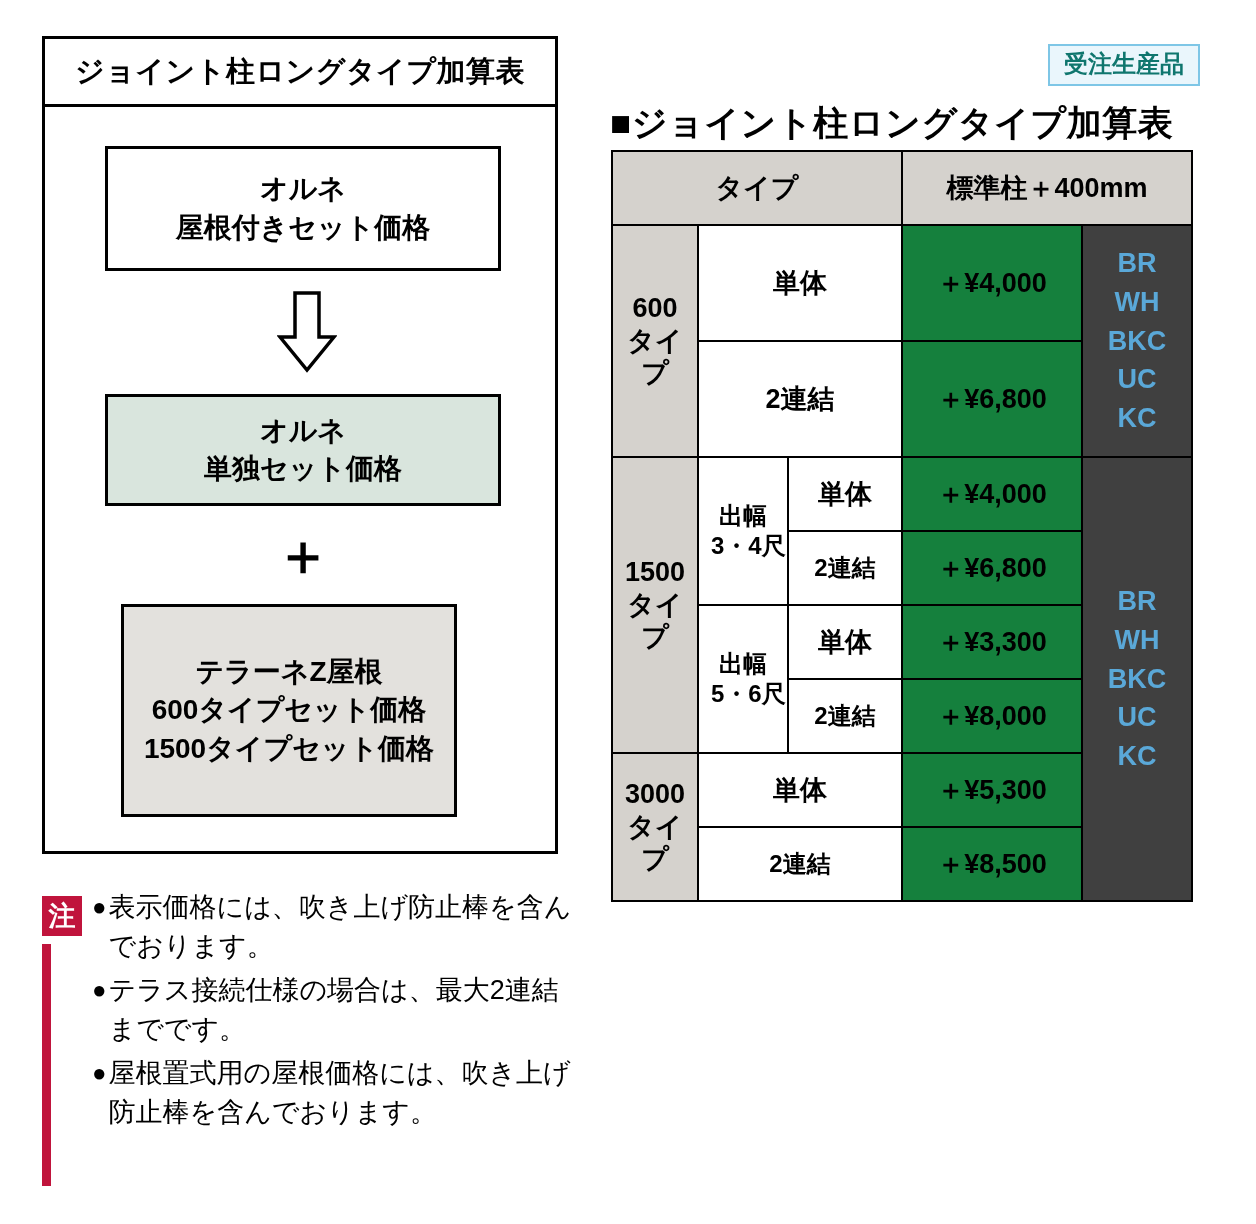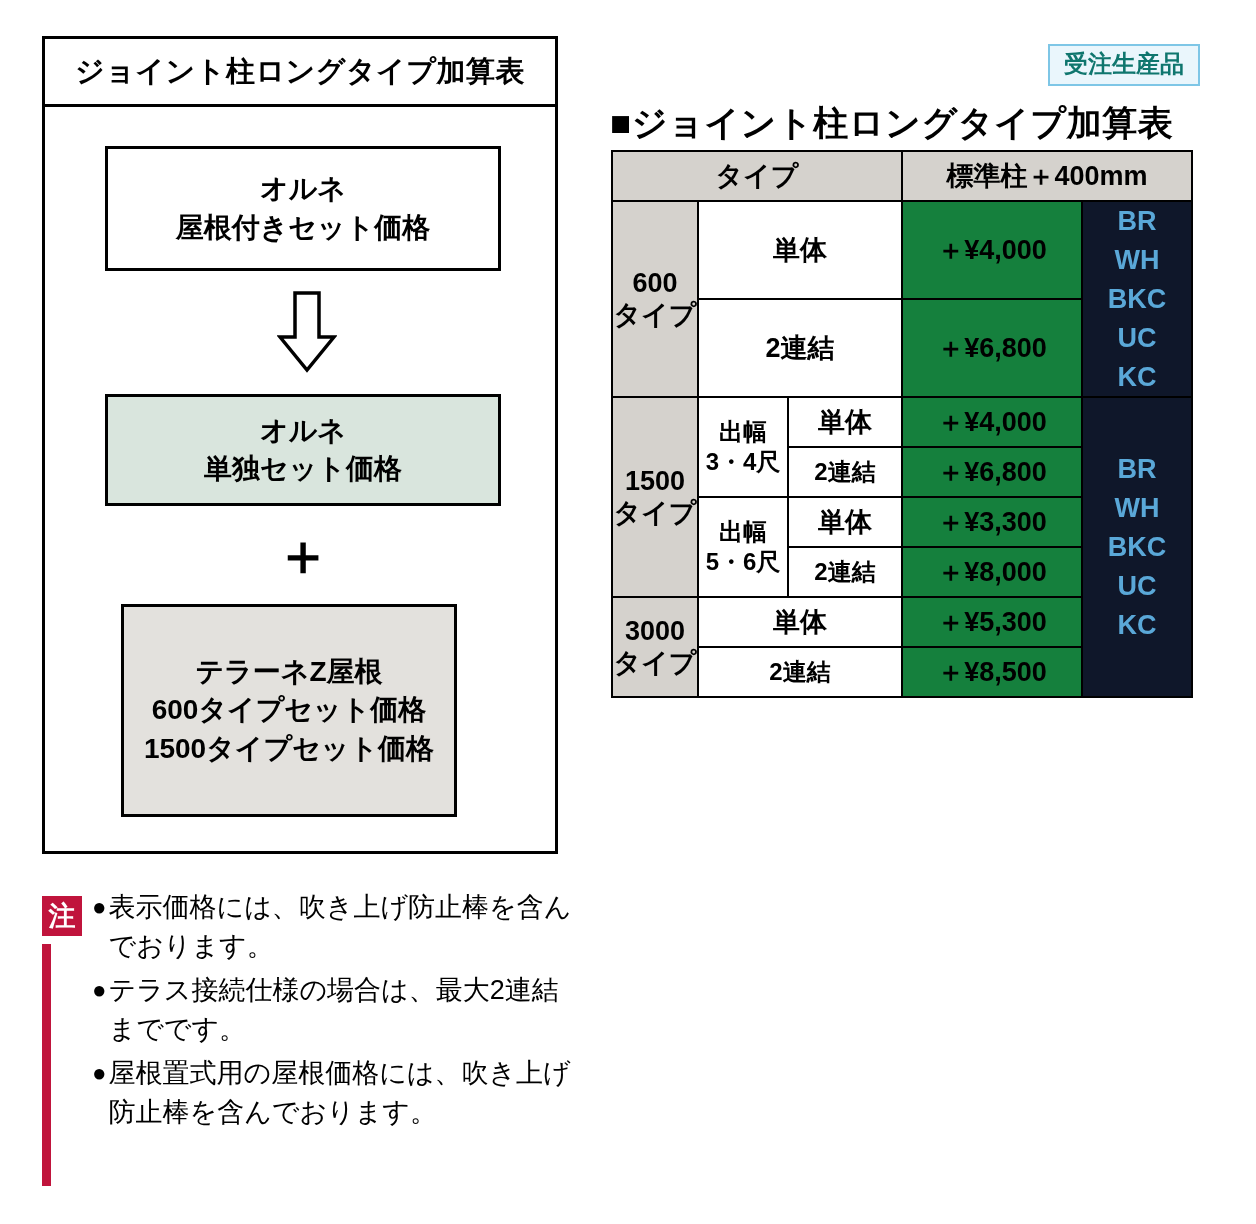--- a/index.html
+++ b/index.html
@@ -183,42 +183,42 @@
     width: 580px;
     border-collapse: collapse;
     table-layout: fixed;
   }
   table.price td {
     border: 2px solid #000000;
     text-align: center;
     vertical-align: middle;
     font-size: 27px;
     font-weight: bold;
-    padding: 0;
+    padding: 12px;
     height: 48px;
   }
   td.hdr {
     background: #d5d2cd;
     font-size: 29px;
   }
   td.typecell {
     background: #d5d2cd;
     font-size: 26px;
     line-height: 1.2;
   }
   td.sub {
     background: #ffffff;
     font-size: 26px;
   }
   td.price-cell {
     background: #15803d;
     font-size: 29px;
   }
   td.color-cell {
-    background: #0f172a;
+    background: #404040;
     color: #5aa8d8;
     font-size: 28px;
     font-weight: bold;
     line-height: 1.44;
     padding: 4px 0;
   }
   td.color-cell .sw {
     display: block;
   }
   .nowrap { white-space: nowrap; }

